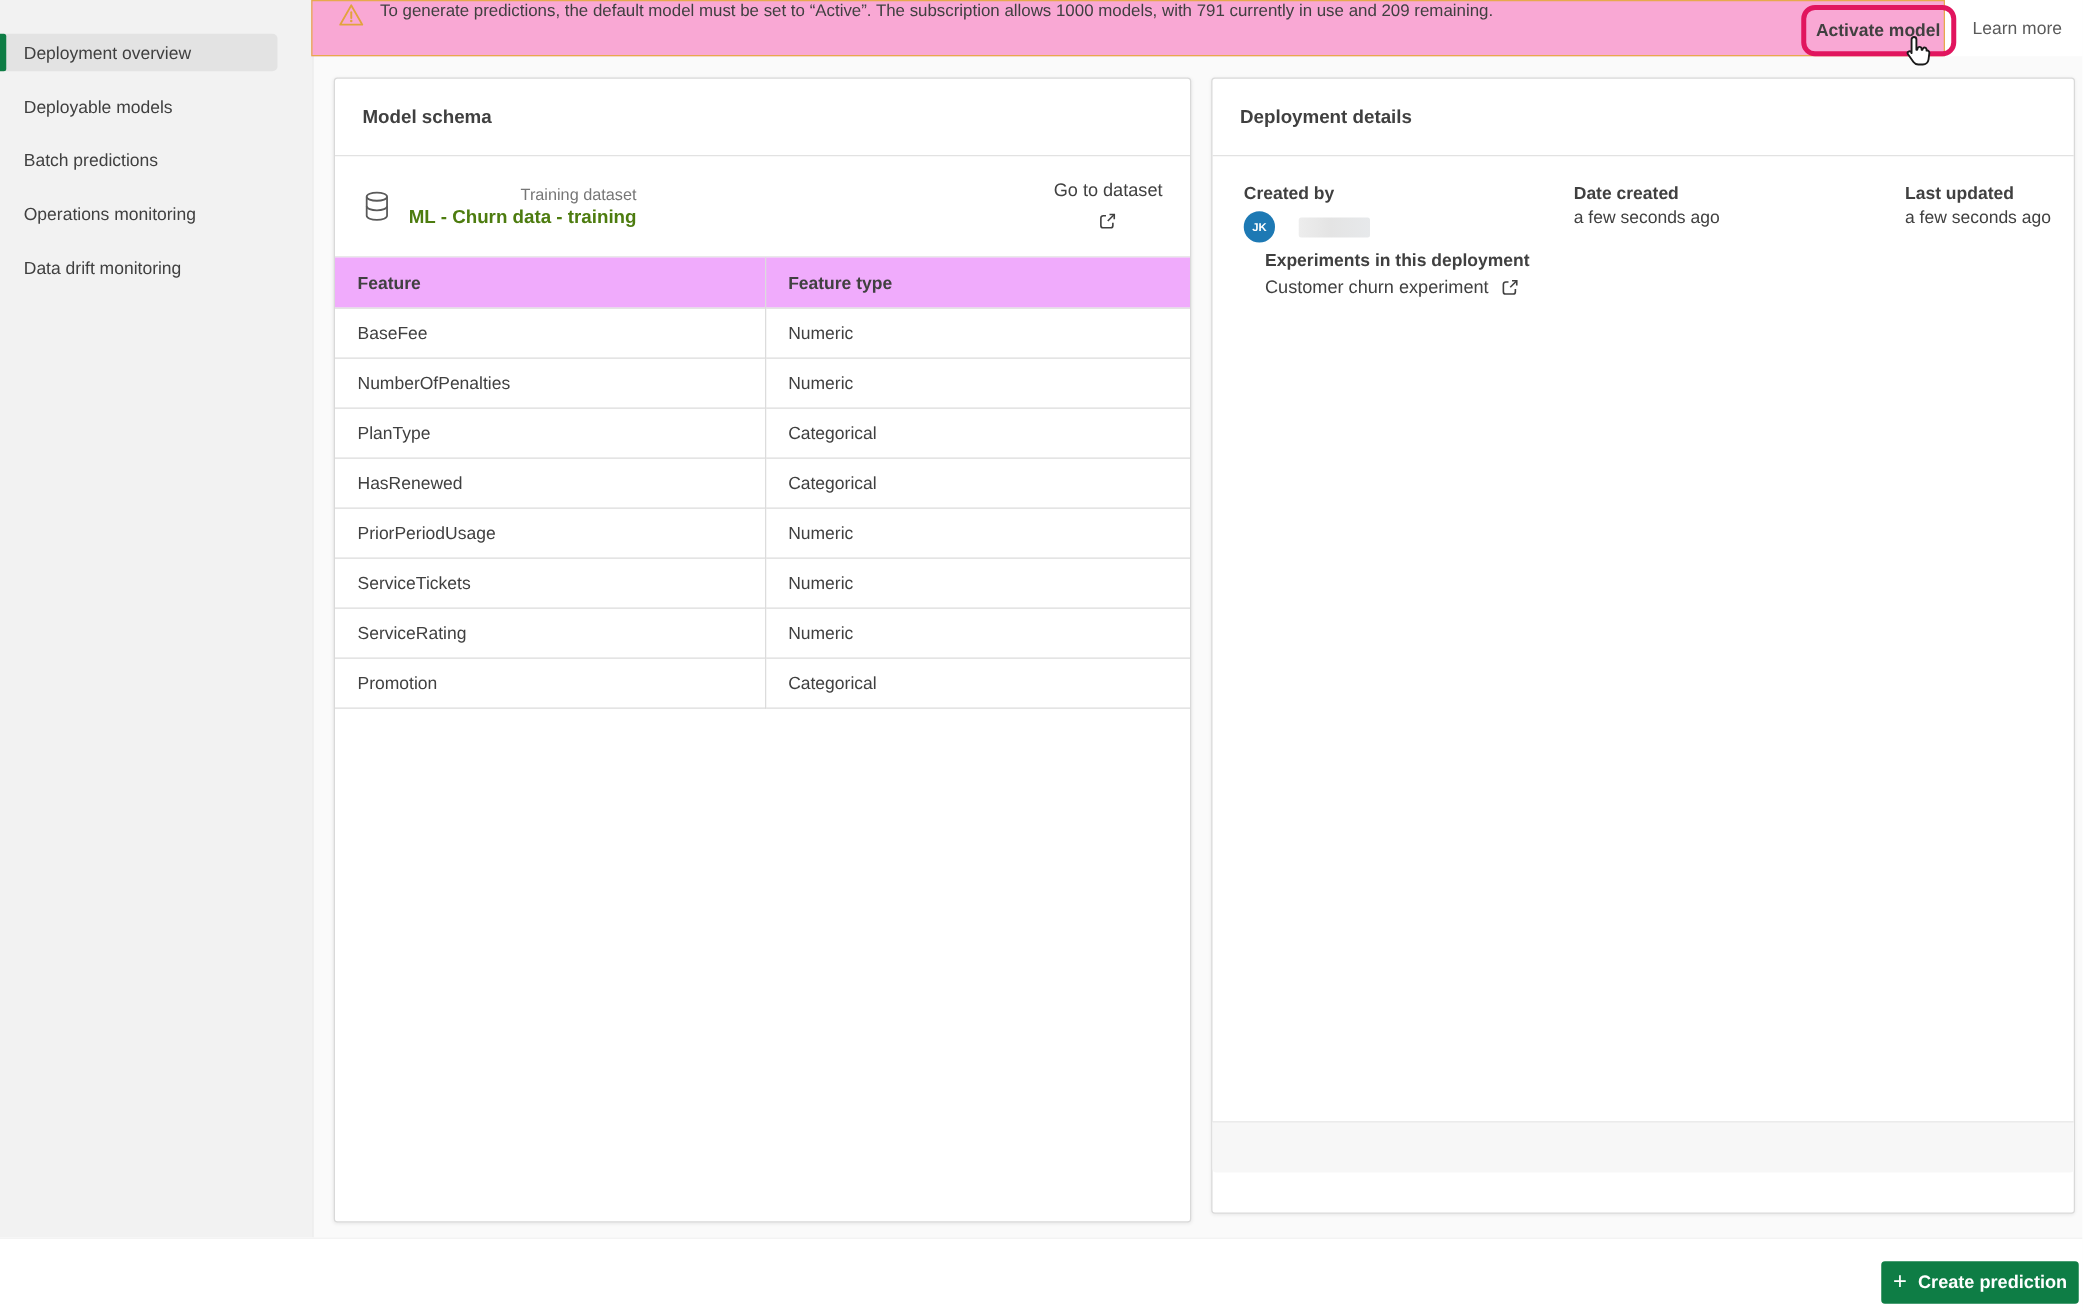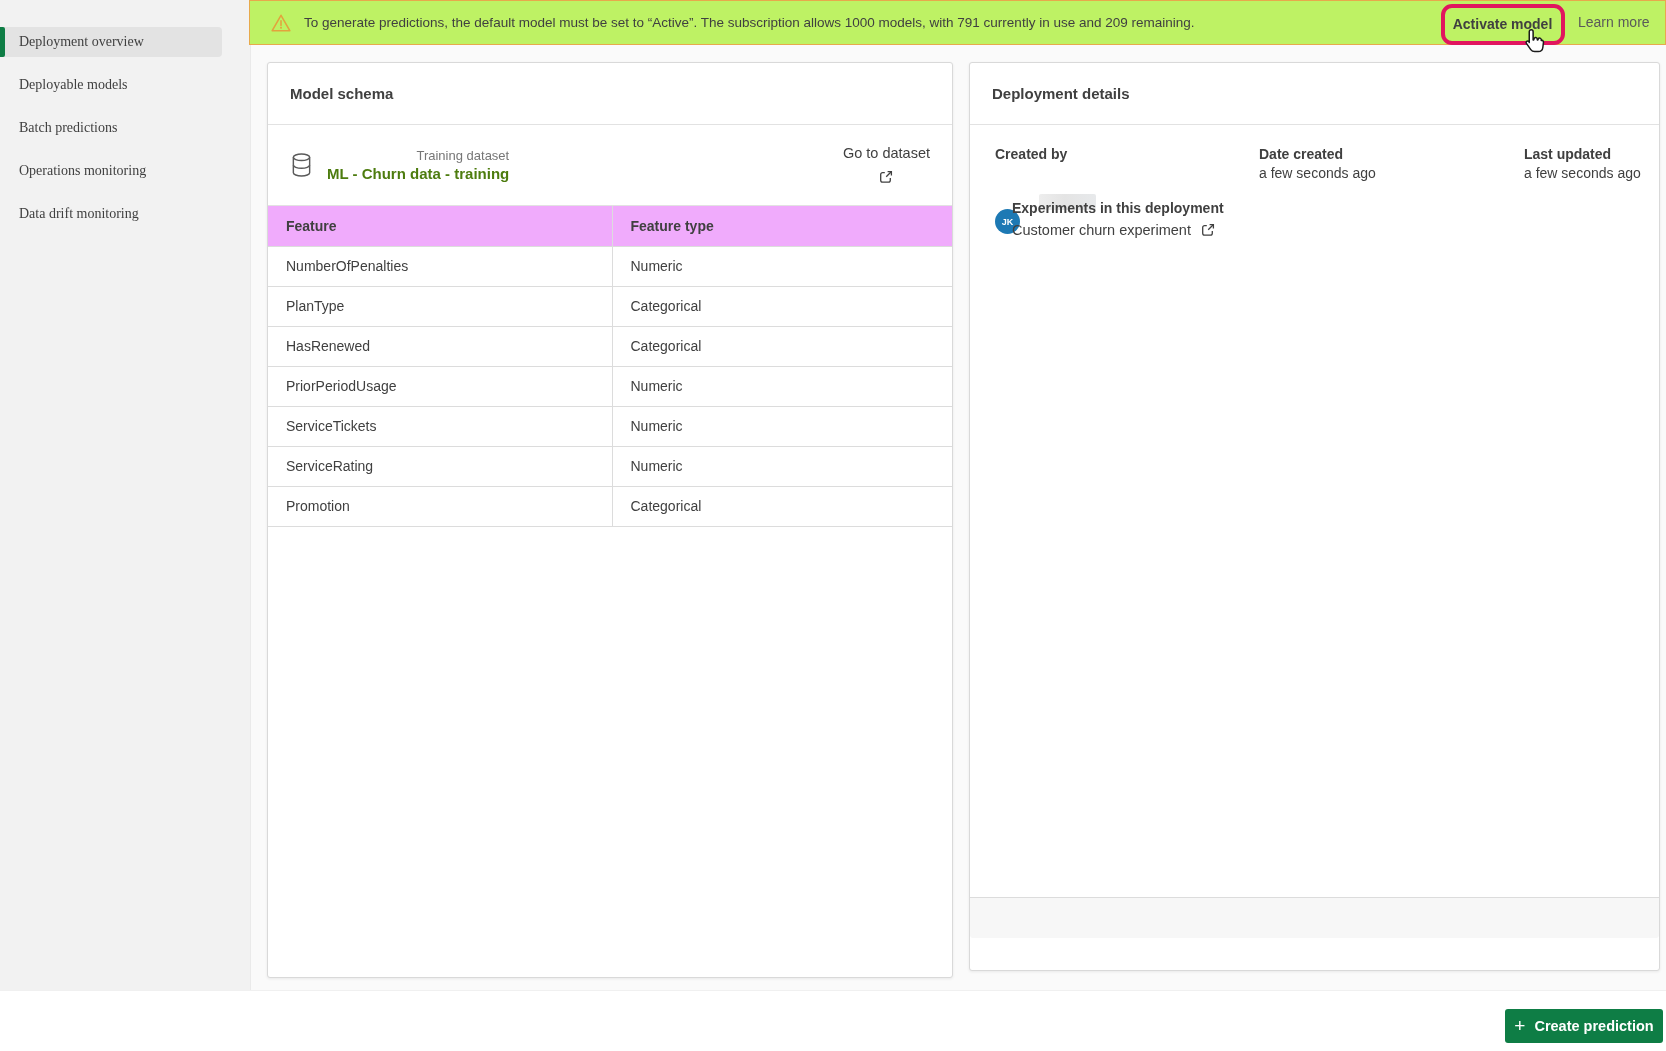--- a/index.html
+++ b/index.html
@@ -4,29 +4,29 @@
 <style>
   * { box-sizing: border-box; margin: 0; padding: 0; }
   html,body { width:1666px; height:1051px; overflow:hidden;
     font-family:"Liberation Sans", sans-serif; color:#404040; background:#FFFFFF; }
   .page { position:relative; width:1666px; height:1051px; background:#FFFFFF; }
 
   
   .sidebar { position:absolute; left:0; top:0; width:251px; height:990px;
     background:#F2F2F2; border-right:1px solid #EAEAEA; padding-top:27px; }
   .side-item { position:relative; height:30px; margin:0 28px 13px 0;
-    display:flex; align-items:center; font-size:14px; color:#404040; cursor:pointer;font-family:Liberation Serif, serif; }
+    display:flex; align-items:center; font-size:14px; color:#404040; cursor:pointer; }
   .side-item .lbl { padding-left:19px; white-space:nowrap; }
   .side-item.active { background:#E3E3E3; border-radius:4px; }
   .side-item.active::before { content:""; position:absolute; left:0; top:0; bottom:0;
     width:5px; background:#0E7D45; border-radius:0 2px 2px 0; }
 
   
-  .banner { position:absolute; left:249px; top:0; width:1417px; height:45px;
-    background:#bef264; border:1px solid #E7A94C; display:flex; align-items:center; }
+  .banner { position:absolute; left:249px; top:0; width:1307px; height:45px;
+    background:#f9a8d4; border:1px solid #E7A94C; display:flex; align-items:flex-start; }
   .banner .warn-ic { margin-left:20px; display:flex; align-items:center; }
   .banner .msg { margin-left:12px; font-size:13.5px; color:#404040; white-space:nowrap; }
   .activate-btn { position:absolute; left:1196px; top:9px; width:113px; height:28px;
     background:transparent; border:none; font-family:inherit; font-size:14px; font-weight:700;
     color:#404040; cursor:pointer; white-space:nowrap; }
   .learn-more { position:absolute; left:1328px; top:13px; font-size:14px; color:#5A5A5A;
     cursor:pointer; white-space:nowrap; }
   .annotation { position:absolute; left:1191px; top:3px; width:124px; height:41px;
     border:4px solid #E1155E; border-radius:11px; pointer-events:none; z-index:5; }
   .cursor { position:absolute; left:1268px; top:26px; z-index:6; pointer-events:none; }
@@ -57,21 +57,21 @@
     width:344px; border-right:1px solid #DCDCDC; }
 
   
   .card-details { left:969px; top:62px; width:691px; height:909px; }
   .dd-body { position:relative; height:813px; }
   .dd-label { font-size:14px; font-weight:700; color:#404040; line-height:19px; }
   .dd-value { font-size:14px; color:#404040; line-height:19px; }
   .blk-created { position:absolute; left:25px; top:20px; }
   .created-row { display:flex; align-items:center; margin-top:5px; }
   .avatar { width:25px; height:25px; border-radius:50%; background:#1D79B4; color:#FFFFFF;
-    font-size:9px; font-weight:700; display:flex; align-items:center; justify-content:center;margin-top:40px; }
+    font-size:9px; font-weight:700; display:flex; align-items:center; justify-content:center; }
   .redacted { width:57px; height:16px; margin-left:19px; border-radius:2px;
     background:linear-gradient(90deg,#EDEDED 0%,#E4E4E4 45%,#E7E9EB 100%); }
   .blk-date { position:absolute; left:289px; top:20px; }
   .blk-updated { position:absolute; left:554px; top:20px; }
   .blk-exp { position:absolute; left:42px; top:74px; }
   .exp-link { display:flex; align-items:center; gap:9px; margin-top:4px; font-size:14.5px;
     color:#404040; cursor:pointer; }
   .dd-footer { position:absolute; left:0; right:0; bottom:0; height:41px; background:#F7F7F7;
     border-top:1px solid #DCDCDC; border-radius:0 0 3px 3px; }
 
@@ -157,20 +157,24 @@
     </div>
     <table class="schema-table">
       <thead>
         <tr>
           <th>Feature</th>
           <th>Feature type</th>
         </tr>
       </thead>
       <tbody>
         <tr>
+          <td>BaseFee</td>
+          <td>Numeric</td>
+        </tr>
+        <tr>
           <td>NumberOfPenalties</td>
           <td>Numeric</td>
         </tr>
         <tr>
           <td>PlanType</td>
           <td>Categorical</td>
         </tr>
         <tr>
           <td>HasRenewed</td>
           <td>Categorical</td>

